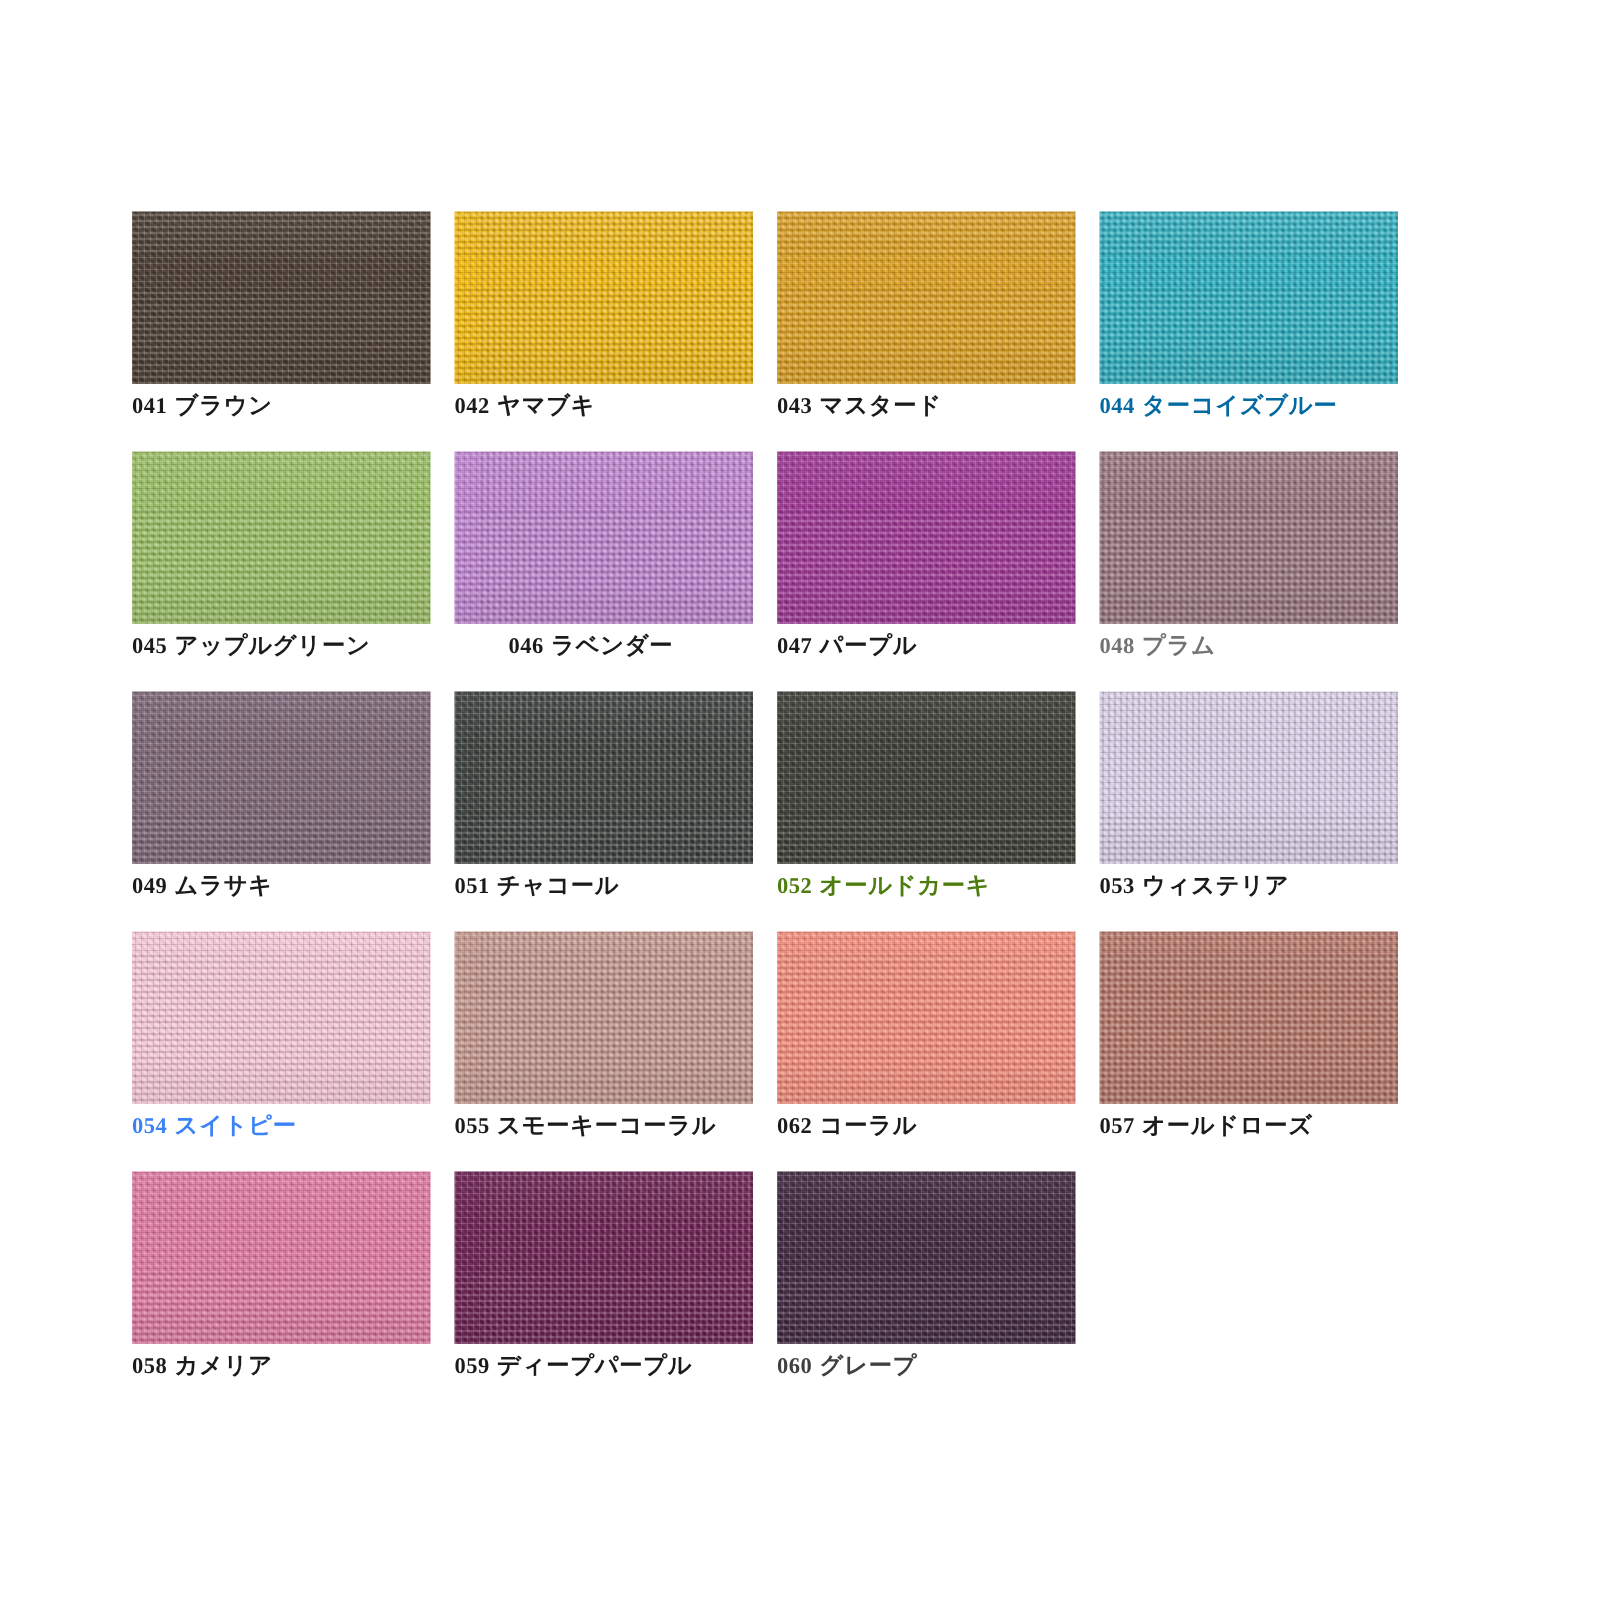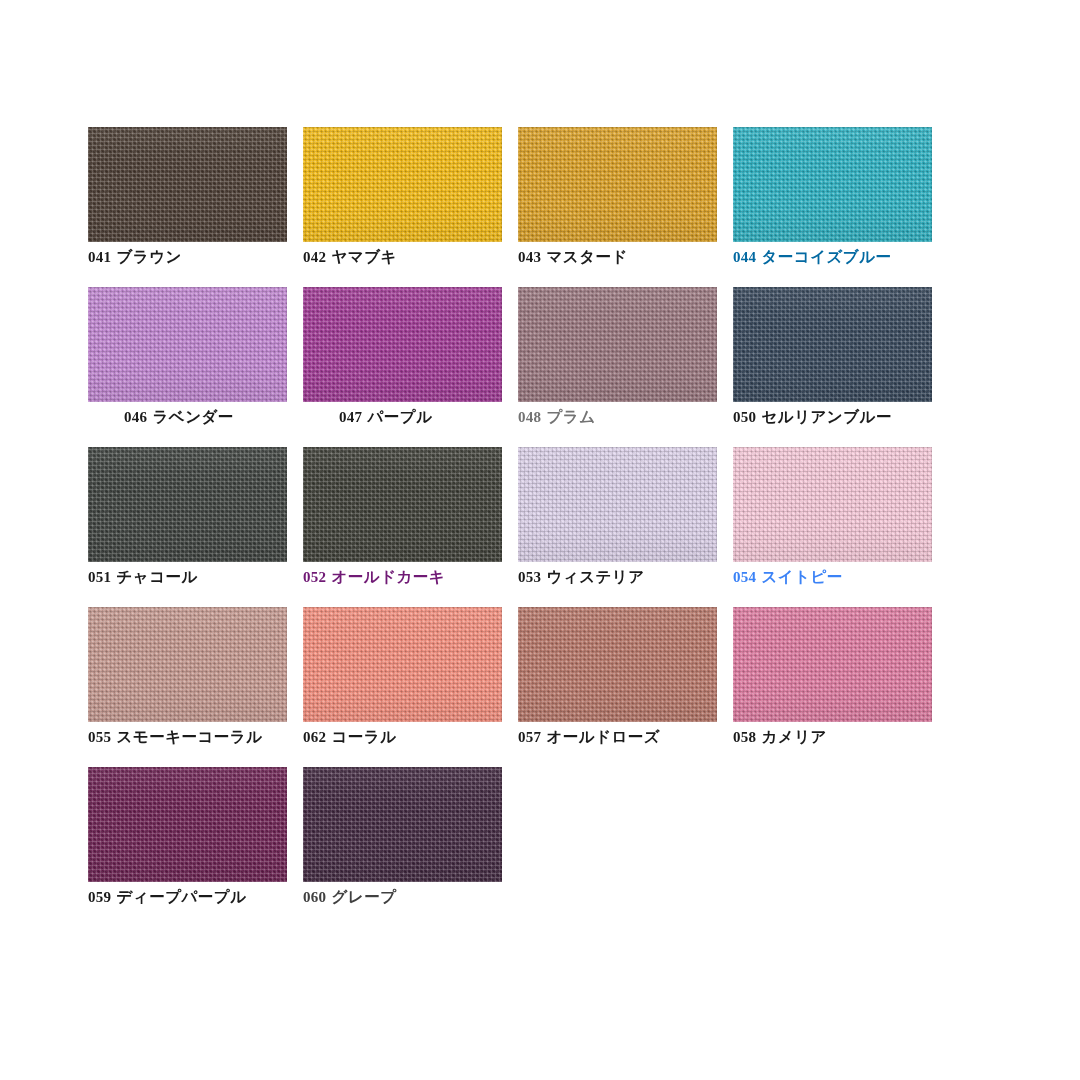--- a/index.html
+++ b/index.html
@@ -11,21 +11,21 @@
     width: 1080px;
     height: 1080px;
     background: #ffffff;
     font-family: "Liberation Serif", "DejaVu Serif", serif;
     overflow: hidden;
   }
 
   #swatch-chart {
     position: absolute;
     left: 88px;
-    top: 127px;
+    top: 141px;
     width: 840px;
     display: grid;
     grid-template-columns: repeat(4, 199px);
     grid-auto-rows: auto;
     column-gap: 16px;
     row-gap: 21px;
   }
 
   .swatch-cell {
     width: 199px;
@@ -118,42 +118,46 @@
     </div>
     <div class="swatch-cell">
       <div class="swatch-chip" style="background-color: rgb(221, 162, 38);"></div>
       <div class="swatch-label" style="color: rgb(27, 27, 27);"><span class="swatch-code">043</span><span class="swatch-name">マスタード</span></div>
     </div>
     <div class="swatch-cell">
       <div class="swatch-chip" style="background-color: rgb(46, 179, 196);"></div>
       <div class="swatch-label" style="color: #0369a1;"><span class="swatch-code">044</span><span class="swatch-name">ターコイズブルー</span></div>
     </div>
     <div class="swatch-cell">
+      <div class="swatch-chip" style="background-color: rgb(156, 192, 103);"></div>
+      <div class="swatch-label" style="color: rgb(27, 27, 27);"><span class="swatch-code">045</span><span class="swatch-name">アップルグリーン</span></div>
+    </div>
+    <div class="swatch-cell">
       <div class="swatch-chip" style="background-color: rgb(194, 135, 211);"></div>
       <div class="swatch-label" style="color: rgb(27, 27, 27); margin-left: 36px;"><span class="swatch-code">046</span><span class="swatch-name">ラベンダー</span></div>
     </div>
     <div class="swatch-cell">
       <div class="swatch-chip" style="background-color: rgb(161, 58, 150);"></div>
-      <div class="swatch-label" style="color: rgb(27, 27, 27); margin-left: 36px;"><span class="swatch-code">047</span><span class="swatch-name">パープル</span></div>
+      <div class="swatch-label" style="color: rgb(27, 27, 27);"><span class="swatch-code">047</span><span class="swatch-name">パープル</span></div>
     </div>
     <div class="swatch-cell">
       <div class="swatch-chip" style="background-color: rgb(155, 120, 128);"></div>
       <div class="swatch-label" style="color: #737373;"><span class="swatch-code">048</span><span class="swatch-name">プラム</span></div>
     </div>
     <div class="swatch-cell">
-      <div class="swatch-chip" style="background-color: rgb(55, 72, 92);"></div>
-      <div class="swatch-label" style="color: rgb(27, 27, 27);"><span class="swatch-code">050</span><span class="swatch-name">セルリアンブルー</span></div>
+      <div class="swatch-chip" style="background-color: rgb(126, 104, 120);"></div>
+      <div class="swatch-label" style="color: rgb(27, 27, 27);"><span class="swatch-code">049</span><span class="swatch-name">ムラサキ</span></div>
     </div>
     <div class="swatch-cell">
       <div class="swatch-chip" style="background-color: rgb(63, 67, 64);"></div>
       <div class="swatch-label" style="color: rgb(27, 27, 27);"><span class="swatch-code">051</span><span class="swatch-name">チャコール</span></div>
     </div>
     <div class="swatch-cell">
       <div class="swatch-chip" style="background-color: rgb(63, 64, 56);"></div>
-      <div class="swatch-label" style="color: #701a75;"><span class="swatch-code">052</span><span class="swatch-name">オールドカーキ</span></div>
+      <div class="swatch-label" style="color: #4d7c0f;"><span class="swatch-code">052</span><span class="swatch-name">オールドカーキ</span></div>
     </div>
     <div class="swatch-cell">
       <div class="swatch-chip" style="background-color: rgb(221, 210, 234);"></div>
       <div class="swatch-label" style="color: rgb(27, 27, 27);"><span class="swatch-code">053</span><span class="swatch-name">ウィステリア</span></div>
     </div>
     <div class="swatch-cell">
       <div class="swatch-chip" style="background-color: rgb(248, 202, 218);"></div>
       <div class="swatch-label" style="color: #3b82f6;"><span class="swatch-code">054</span><span class="swatch-name">スイトピー</span></div>
     </div>
     <div class="swatch-cell">

